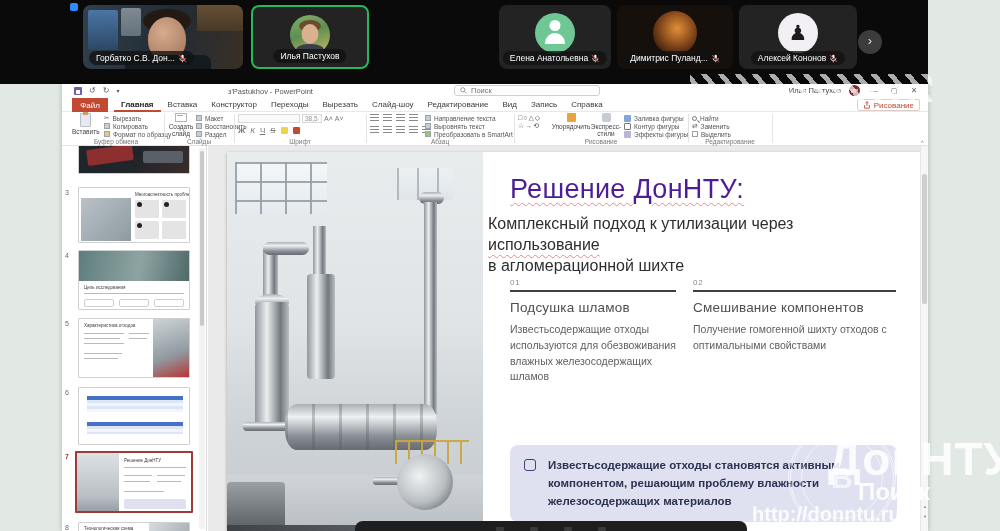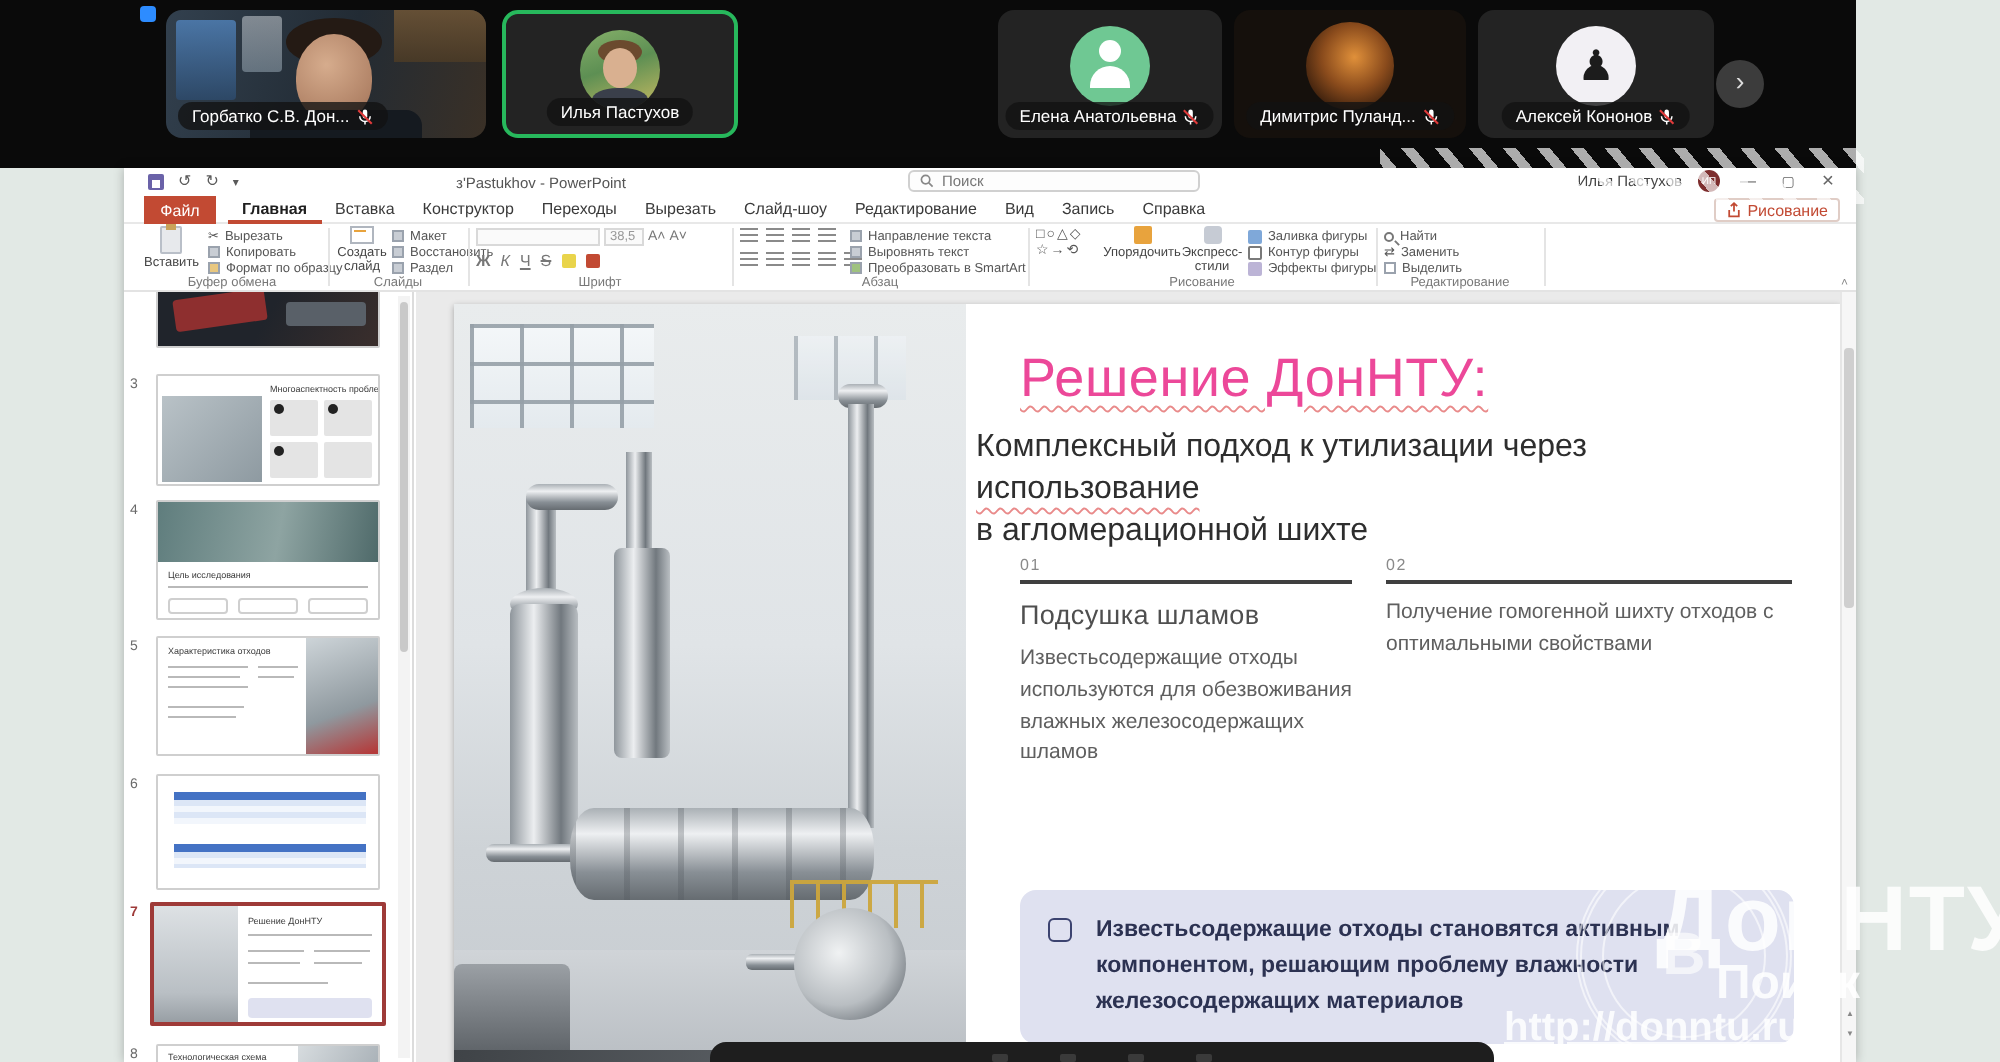--- a/index.html
+++ b/index.html
@@ -104,21 +104,21 @@
   .mini-img { background:linear-gradient(135deg,#b9c2c7,#8e9aa1); }
 
   
   #sarea { position:absolute; left:146px; top:62px; width:712px; height:385px; background:#eaeaea; overflow:hidden; }
   #slide { position:absolute; left:19px; top:6px; width:693px; height:379px; background:#fff; box-shadow:0 1px 3px rgba(0,0,0,.3); }
   #vscroll { position:absolute; right:0; top:62px; width:8px; height:385px; background:#f6f6f6; border-left:1px solid #e6e6e6; }
   #vscroll .vth { position:absolute; left:1px; top:28px; width:5px; height:130px; background:#cfcfcf; border-radius:2px; }
   #vscroll .varr { position:absolute; left:0; width:8px; font-size:4px; color:#888; text-align:center; }
 
   
-  .sl-title { position:absolute; left:283px; top:22px; font-size:27px; color:#ec4899; letter-spacing:.3px; }
+  .sl-title { position:absolute; left:283px; top:22px; font-size:27px; color:#4c1d95; letter-spacing:.3px; }
   .wavy { text-decoration:underline; text-decoration-style:wavy; text-decoration-color:#e98a8a; text-decoration-thickness:1px; text-underline-offset:4px; }
   .sl-sub { position:absolute; left:261px; top:61px; width:412px; font-size:16px; line-height:1.32; color:#2e2e2e; }
   .stepcol { position:absolute; }
   .stepnum { font-size:8px; color:#8a8a8a; letter-spacing:.8px; }
   .steprule { height:2px; background:#3f3f3f; margin-top:3px; }
   .stephead { font-size:13.5px; color:#4f4f4f; margin-top:8px; letter-spacing:.2px; }
   .steptext { font-size:10.5px; color:#5f5f5f; line-height:1.5; margin-top:7px; }
   .callout { position:absolute; left:283px; top:293px; width:387px; min-height:56px; background:#dfe1f0; border-radius:8px;
              display:flex; gap:12px; padding:12px 14px; }
   .callout .cic { flex:0 0 auto; width:12px; height:12px; border:1.6px solid #3c4370; border-radius:3px; margin-top:2px; }
@@ -563,20 +563,21 @@
       <div class="stepcol" style="left:283px;top:126px;width:166px;">
         <div class="stepnum">01</div>
         <div class="steprule"></div>
         <div class="stephead">Подсушка шламов</div>
         <div class="steptext">Известьсодержащие отходы используются для обезвоживания влажных железосодержащих шламов</div>
       </div>
 
       <div class="stepcol" style="left:466px;top:126px;width:203px;">
         <div class="stepnum">02</div>
         <div class="steprule"></div>
+        <div class="stephead">Смешивание компонентов</div>
         <div class="steptext">Получение гомогенной шихту отходов с оптимальными свойствами</div>
       </div>
 
 
       <div class="callout">
         <div class="cic"></div>
         <div class="ctx">Известьсодержащие отходы становятся активным компонентом, решающим проблему влажности железосодержащих материалов</div>
       </div>
     </div>
   </div>

